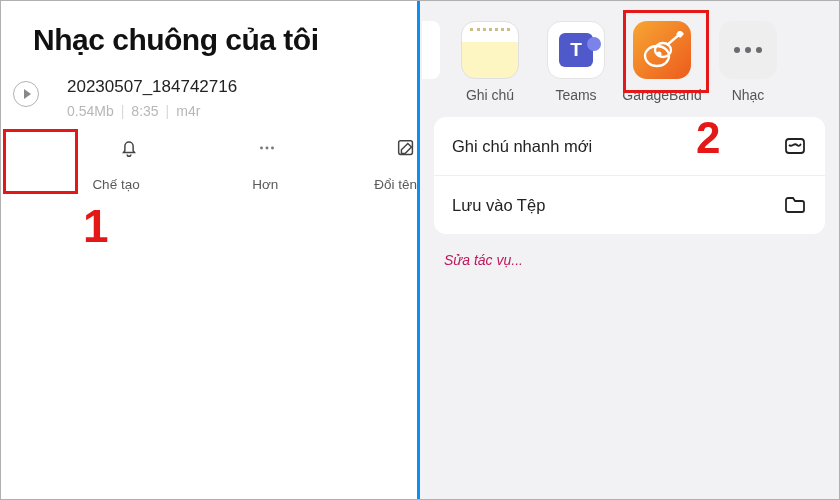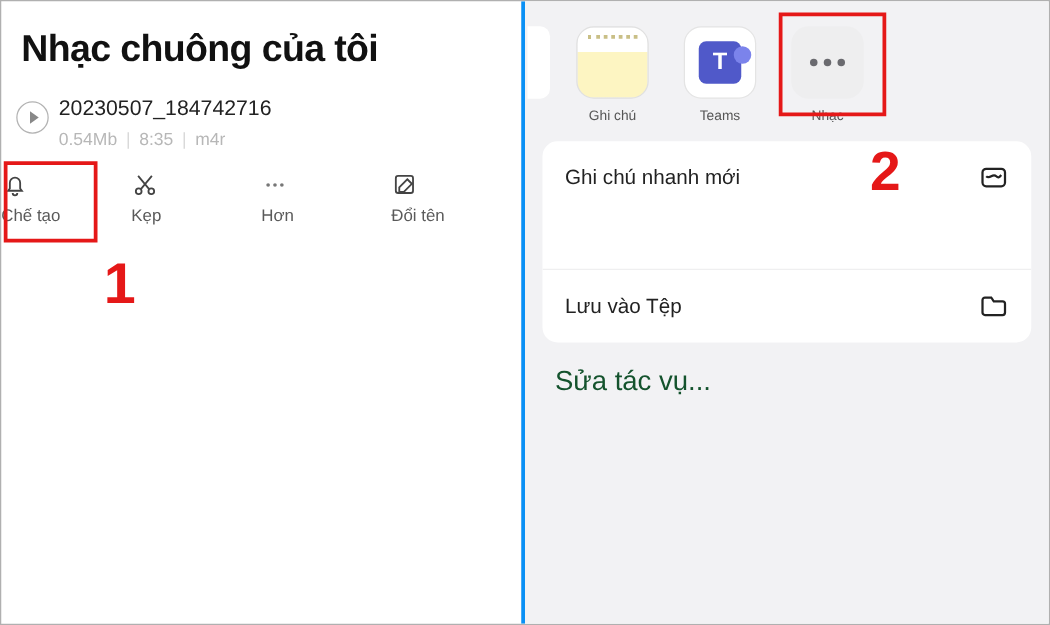--- a/index.html
+++ b/index.html
@@ -26,20 +26,21 @@
       position: relative;
     }
 
     
     .title {
       font-size: 30px;
       font-weight: 800;
       padding: 22px 16px 18px 16px;
       letter-spacing: -0.5px;
       color: #111;
+      margin-left: 16px;
     }
     .file-row {
       display: flex;
       align-items: flex-start;
       padding: 2px 16px 8px 12px;
       gap: 8px;
     }
     .play-circle {
       width: 26px; height: 26px;
       border: 1.3px solid #b3b3b3;
@@ -50,21 +51,21 @@
       margin-top: 4px;
       flex-shrink: 0;
     }
     .play-triangle {
       width: 0; height: 0;
       border-top: 5px solid transparent;
       border-bottom: 5px solid transparent;
       border-left: 7px solid #888;
       margin-left: 2px;
     }
-    .file-info { flex: 1; }
+    .file-info { flex: 1; margin-left: 20px; }
     .file-name {
       font-size: 17px;
       color: #222;
       margin-bottom: 6px;
     }
     .file-meta {
       font-size: 14px;
       color: #b7b7b7;
       display: flex;
       gap: 7px;
@@ -72,22 +73,22 @@
     .meta-divider { color: #d9d9d9; }
     .toolbar {
       display: flex;
       padding: 10px 0 6px 0;
       border-top: 0;
     }
     .toolbar-item {
       flex: 1 1 25%;
       display: flex;
       flex-direction: column;
-      align-items: flex-start;
-      gap: 6px;
+      align-items: flex-end;
+      gap: 18px;
       color: #5a5a5a;
       font-size: 13.5px;
     }
     .toolbar-item .icon {
       width: 22px; height: 22px;
       display: flex; align-items: center; justify-content: center;
     }
     .red-box-1 {
       position: absolute;
       left: 2px; top: 128px;
@@ -148,21 +149,21 @@
       position:relative;
     }
     .guitar {
       position:absolute; width:44px; height:38px;
     }
     .icon-more {
       background: #eeeeef; color:#666; display:flex; align-items:center; justify-content:center;
     }
     .more-dots { display:flex; gap:5px; }
     .more-dots span { width:6px; height:6px; border-radius:50%; background:#6a6a6f; }
-    .app-label { font-size: 11px; color: #555; text-align:center; }
+    .app-label { font-size: 14px; color: #555; text-align:center; }
 
     .app-drive-partial {
       width: 18px; height:58px; overflow:hidden; margin-left:-12px;
       background: #fff; border-radius: 0 8px 8px 0;
     }
 
     .red-box-2 {
       position: absolute;
       left: 203px; top: 9px;
       width: 86px; height: 83px;
@@ -186,27 +187,28 @@
       text-align: right;
     }
     .card-row {
       padding: 17px 18px;
       display: flex;
       align-items: center;
       justify-content: space-between;
       font-size: 16.5px;
       color: #222;
     }
-    .card-row + .card-row { border-top: 1px solid #efeff0; margin-top: 44px; }
+    .card-row + .card-row { border-top: 1px solid #efeff0; }
     .row-icon { width: 24px; height: 24px; display:flex; align-items:center; justify-content:center; }
 
     .edit-actions {
       padding: 18px 24px;
-      font-size: 22px;
-      color: #14532d;
+      font-size: 14px;
+      color: #be185d;
+      font-style: italic;
     }
 
   </style>
 </head>
 <body>
 
 <div class="pane-left">
   <div class="title">Nhạc chuông của tôi</div>
 
   <div class="file-row">
@@ -230,30 +232,20 @@
       <span class="icon">
         <svg viewBox="0 0 24 24" width="22" height="22" fill="none" stroke="#444" stroke-width="1.6">
             <path d="M6 17h12l-1.5-2V10a4.5 4.5 0 10-9 0v5L6 17z"></path>
             <path d="M10 19a2 2 0 004 0"></path>
           </svg>
       </span>
       <span>Chế tạo</span>
     </div>
     <div class="toolbar-item">
       <span class="icon">
-        <svg viewBox="0 0 24 24" width="22" height="22" fill="none" stroke="#444" stroke-width="1.6">
-            <circle cx="6.5" cy="17.5" r="2.5"></circle>
-            <circle cx="17.5" cy="17.5" r="2.5"></circle>
-            <path d="M8.4 15.6L18 4M15.6 15.6L6 4"></path>
-          </svg>
-      </span>
-      <span>Kẹp</span>
-    </div>
-    <div class="toolbar-item">
-      <span class="icon">
         <svg viewBox="0 0 24 24" width="22" height="22" fill="#777">
             <circle cx="6" cy="12" r="1.6"></circle>
             <circle cx="12" cy="12" r="1.6"></circle>
             <circle cx="18" cy="12" r="1.6"></circle>
           </svg>
       </span>
       <span>Hơn</span>
     </div>
     <div class="toolbar-item">
       <span class="icon">
@@ -279,20 +271,32 @@
       <div class="app-label">Ghi chú</div>
     </div>
 
     <div class="app">
       <div class="app-icon icon-teams">
         <div class="teams-glyph">T</div>
       </div>
       <div class="app-label">Teams</div>
     </div>
 
+    <div class="app">
+      <div class="app-icon icon-garageband">
+        <svg class="guitar" viewBox="0 0 44 38">
+            <ellipse cx="17" cy="25" rx="12" ry="10" fill="none" stroke="#fff" stroke-width="2.3"></ellipse>
+            <ellipse cx="23" cy="19" rx="8" ry="7" fill="none" stroke="#fff" stroke-width="2.3"></ellipse>
+            <line x1="27" y1="14" x2="40" y2="3" stroke="#fff" stroke-width="2.3"></line>
+            <rect x="37" y="0" width="6" height="6" rx="1.5" fill="#fff" transform="rotate(40 40 3)"></rect>
+            <circle cx="19" cy="23" r="2.5" fill="#fff"></circle>
+          </svg>
+      </div>
+      <div class="app-label">GarageBand</div>
+    </div>
 
     <div class="app">
       <div class="app-icon icon-more">
         <div class="more-dots">
             <span></span>
             <span></span>
             <span></span>
           </div>
       </div>
       <div class="app-label">Nhạc</div>

